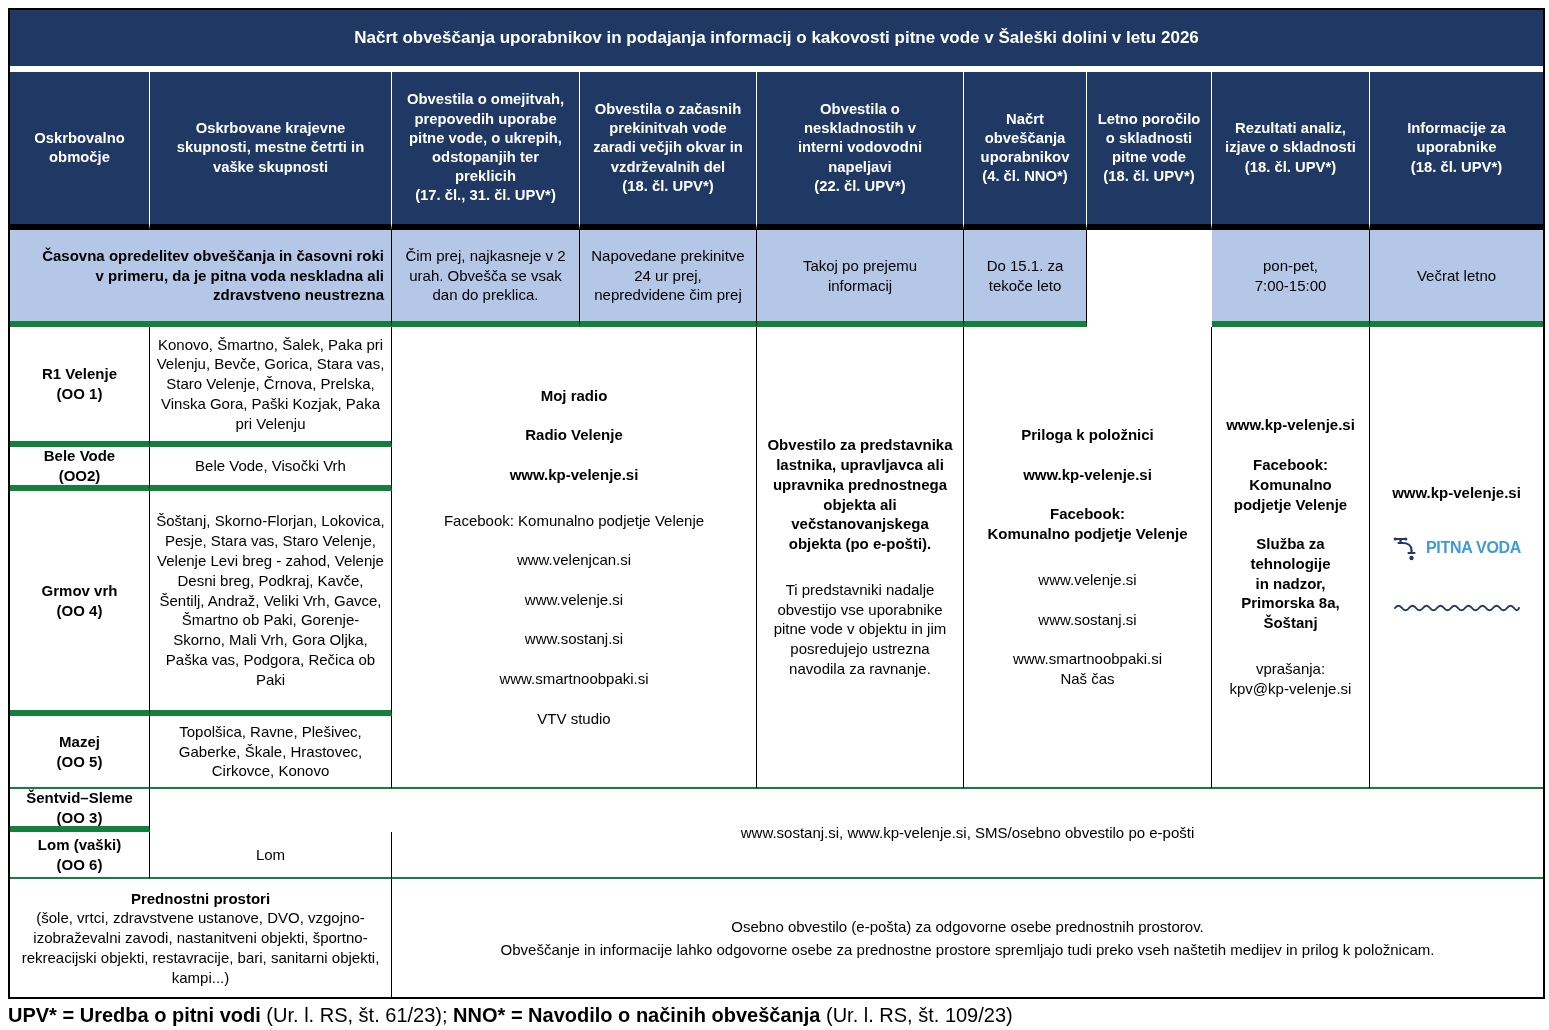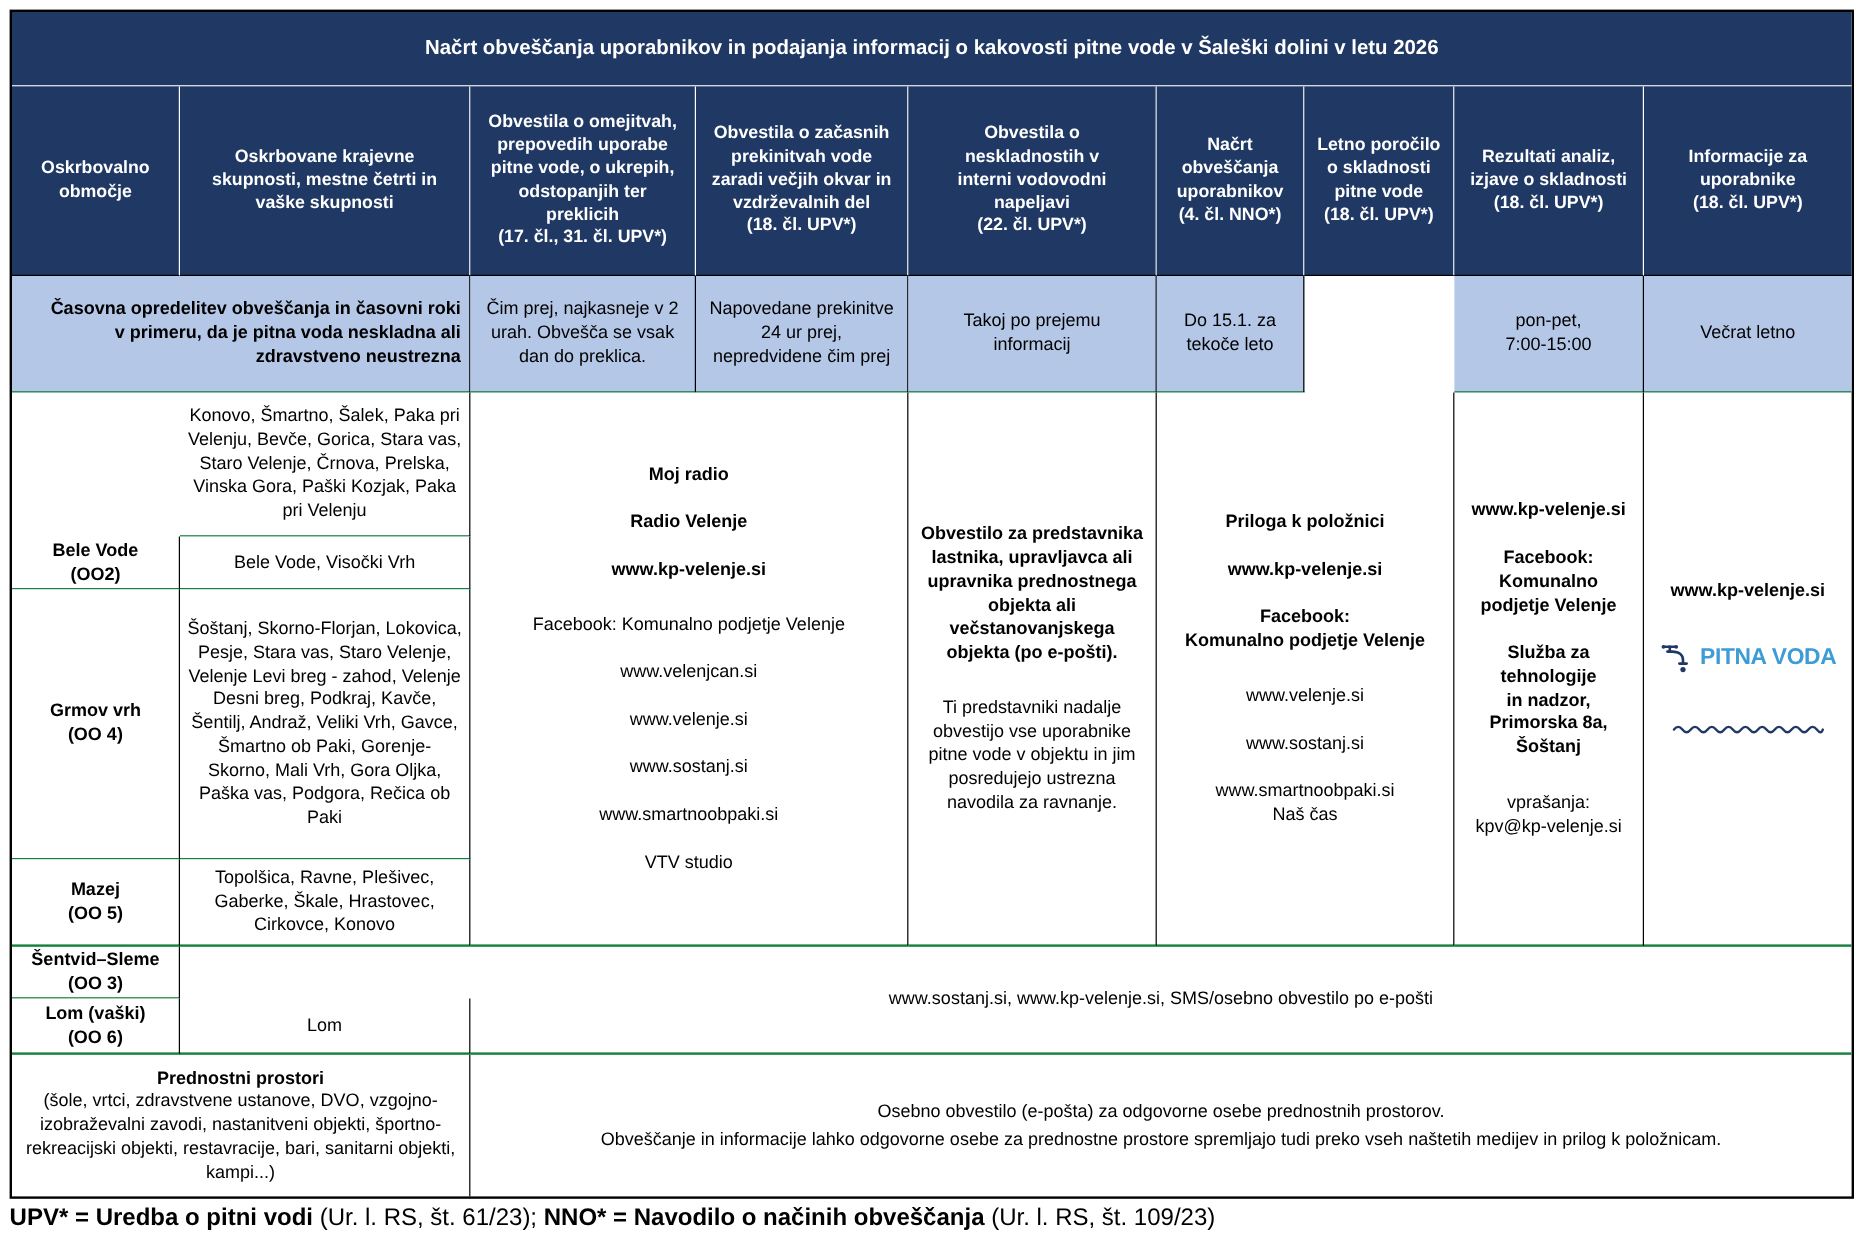--- a/index.html
+++ b/index.html
@@ -9,21 +9,21 @@
     display:grid;
     grid-template-columns:140px 242px 188px 177px 207px 123px 125px 158px 173px;
     grid-template-rows:62px 158px 97px 120px 44px 225px 73px 43px 47px 118px;
     width:1533px;
     border:2px solid #000;
     background:#fff;
   }
   .cell{
     box-sizing:border-box;
     border-right:1px solid #000;
-    border-bottom:1px solid #15803d;
+    border-bottom:6px solid #15803d;
     display:flex;flex-direction:column;
     align-items:center;justify-content:center;
     text-align:center;
     white-space:pre-line;
     font-size:15px;line-height:1.32;
     padding:3px 6px;
     overflow:hidden;
   }
   .navy{background:#1F3864;color:#fff;font-weight:bold;border-right-color:#fff;}
   .title{font-size:17px;border-bottom-color:#fff;}
@@ -34,21 +34,21 @@
   .lc{border-right:none;}
   .lb{border-bottom:none;}
   .bb2{border-bottom-width:2px;}
   .gap26{row-gap:26px;}
   .bold{font-weight:bold;}
   .stack{white-space:pre-line;}
   .pad-lr{padding-left:10px;padding-right:10px;}
   .pred-head{font-weight:bold;}
   .pred-info{line-height:1.55;}
   .logo-row{display:flex;align-items:center;gap:4px;margin-top:10px;}
-  .logo-text{color:#3D9CD6;font-size:19px;letter-spacing:-0.3px;font-weight:bold;white-space:nowrap;}
+  .logo-text{color:#3D9CD6;font-size:16px;letter-spacing:-0.3px;font-weight:bold;white-space:nowrap;}
   .footer{margin-top:5px;font-size:20px;white-space:normal;}
   .footer .bold{font-weight:bold;}
   svg{display:block;}
 </style>
 </head>
 <body>
 
 <div class="page">
   <div class="table">
 
@@ -100,20 +100,22 @@
 24 ur prej,
 nepredvidene čim prej</div>
     <div class="cell blue" style="grid-column:5;grid-row:3;">Takoj po prejemu
 informacij</div>
     <div class="cell blue" style="grid-column:6;grid-row:3;">Do 15.1. za
 tekoče leto</div>
     <div class="cell blue" style="grid-column:8;grid-row:3;">pon-pet,
 7:00-15:00</div>
     <div class="cell blue lc" style="grid-column:9;grid-row:3;">Večrat letno</div>
 
+    <div class="cell rname" style="grid-column:1;grid-row:4;">R1 Velenje
+(OO 1)</div>
     <div class="cell" style="grid-column:2;grid-row:4;">Konovo, Šmartno, Šalek, Paka pri Velenju, Bevče, Gorica, Stara vas, Staro Velenje, Črnova, Prelska, Vinska Gora, Paški Kozjak, Paka pri Velenju</div>
 
     <div class="cell rname" style="grid-column:1;grid-row:5;">Bele Vode
 (OO2)</div>
     <div class="cell" style="grid-column:2;grid-row:5;">Bele Vode, Visočki Vrh</div>
 
     <div class="cell rname" style="grid-column:1;grid-row:6;">Grmov vrh
 (OO 4)</div>
     <div class="cell" style="grid-column:2;grid-row:6;">Šoštanj, Skorno-Florjan, Lokovica, Pesje, Stara vas, Staro Velenje, Velenje Levi breg - zahod, Velenje Desni breg, Podkraj, Kavče, Šentilj, Andraž, Veliki Vrh, Gavce, Šmartno ob Paki, Gorenje-Skorno, Mali Vrh, Gora Oljka, Paška vas, Podgora, Rečica ob Paki</div>
 

